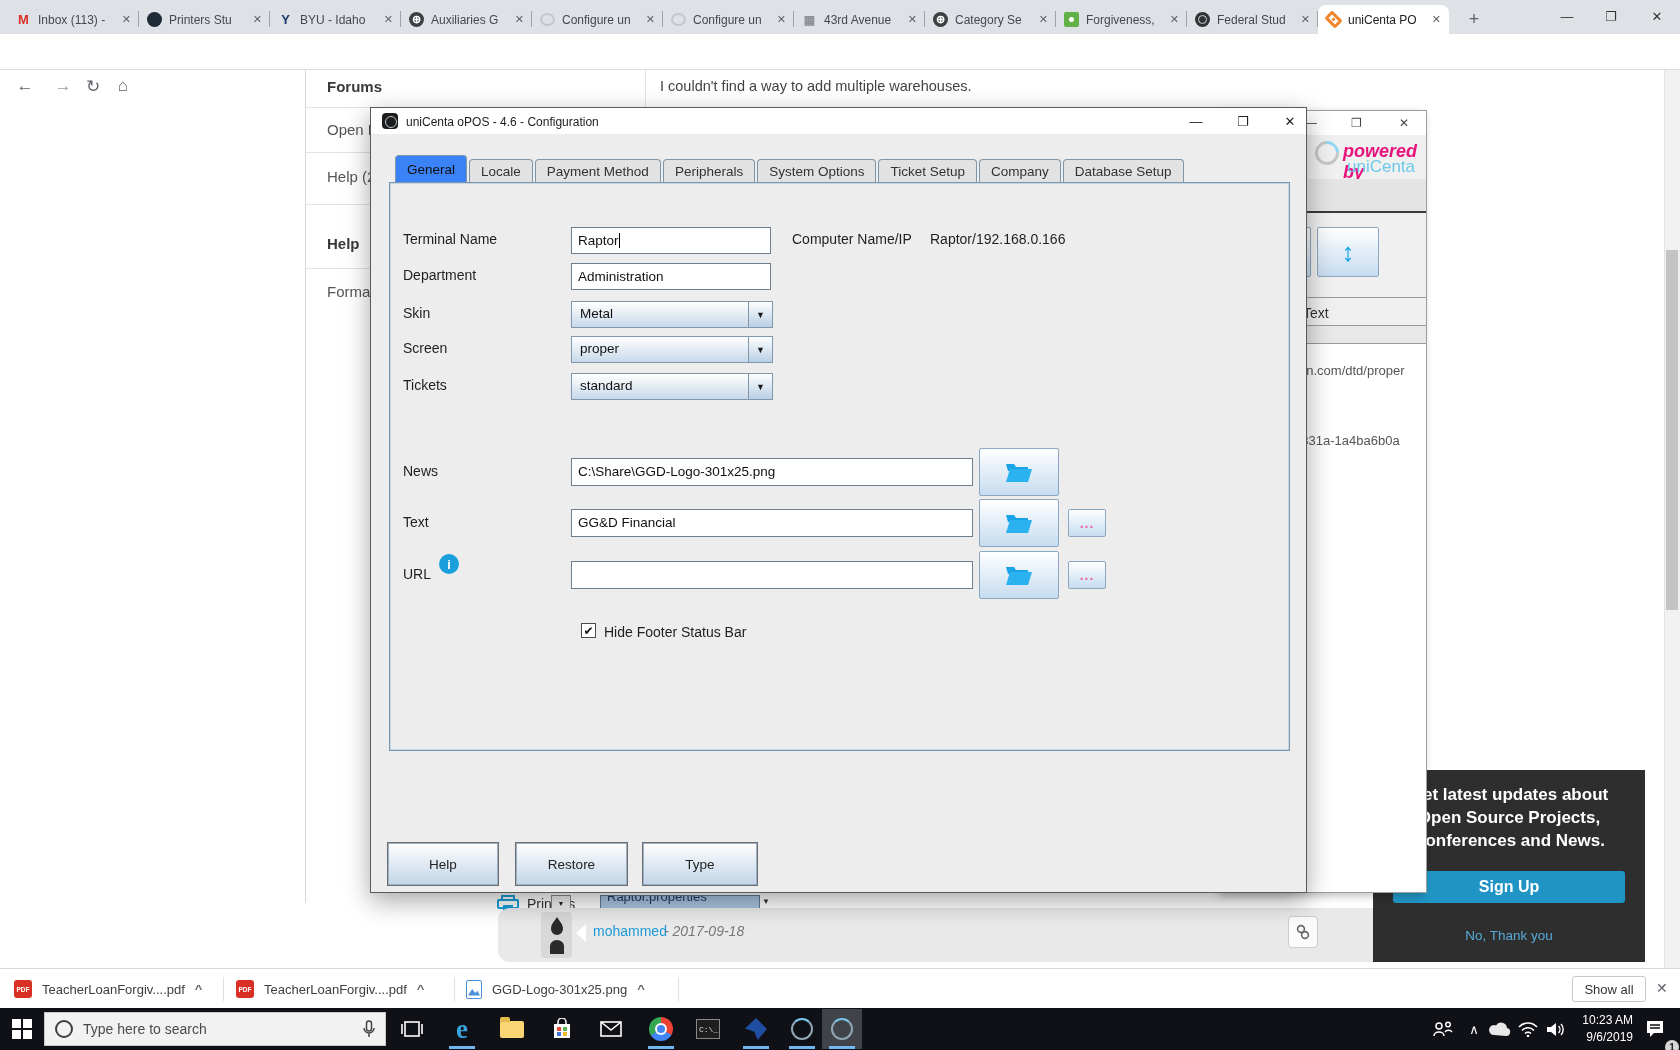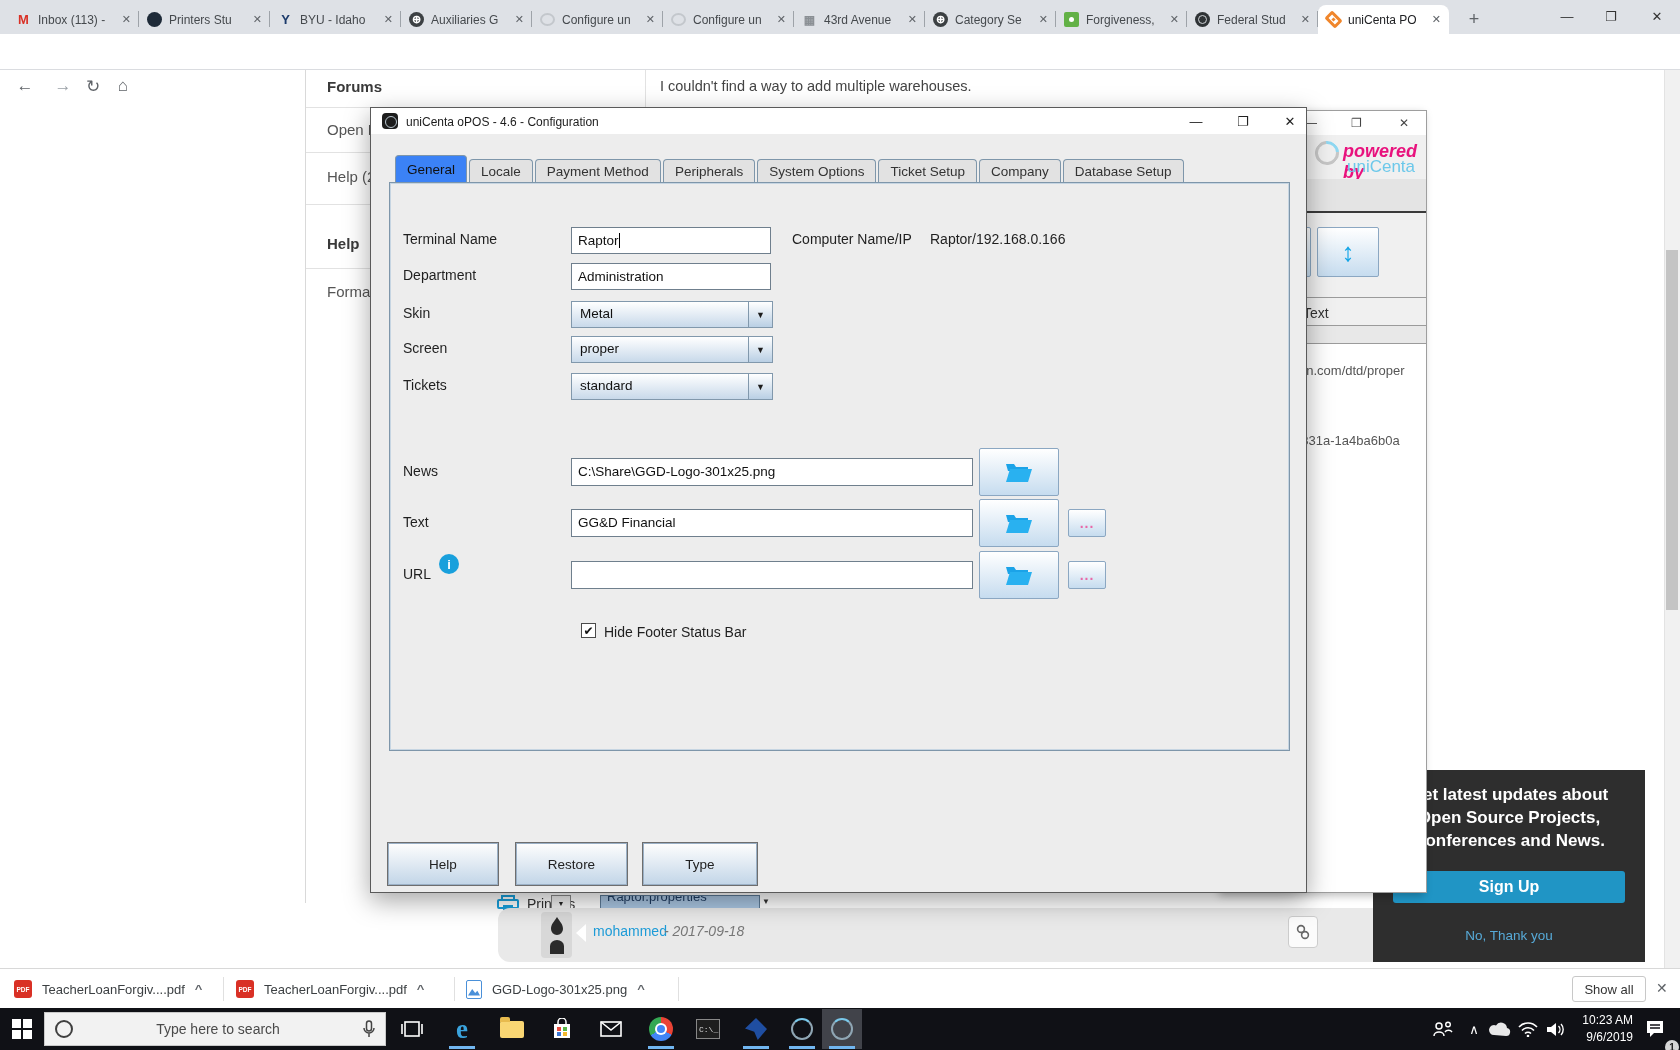--- a/index.html
+++ b/index.html
@@ -174,21 +174,21 @@
   .dlclose { left:1656px; top:11px; font-size:14px; color:#5f6368; }
 
   
   .taskbar { left:0; top:1008px; width:1680px; height:42px; background:#101116; z-index:30; }
   .winlogo { left:12px; top:11px; width:20px; height:20px; display:grid;
           grid-template-columns:9px 9px; grid-template-rows:9px 9px; gap:2px; }
   .winlogo i { background:#fff; }
   .searchbox { left:44px; top:4px; width:342px; height:34px; background:#f2f2f2; border:1px solid #c9c9c9;
           display:flex; align-items:center; gap:10px; padding:0 10px; }
   .cortana { width:18px; height:18px; border:2.5px solid #3f3f3f; border-radius:50%; }
-  .searchtxt { flex:1; font-size:14px; color:#4a4a4a;text-align:center; }
+  .searchtxt { flex:1; font-size:14px; color:#4a4a4a; }
   .tbicon { top:1px; width:40px; height:40px; display:flex; align-items:center; justify-content:center; }
   .tbicon.hl { background:#41434a; }
   .underline { top:38px; width:26px; height:2.5px; background:#71b6f0; }
   .edge-e { color:#3aa3dd; font-size:27px; font-weight:bold; font-family:"Liberation Serif",serif; }
   .yfolder { width:24px; height:17px; background:#f9d673; border-radius:2px; position:relative; }
   .yfolder::before { content:""; position:absolute; left:0; top:-4px; width:10px; height:5px;
           background:#e8bb4e; border-radius:2px 2px 0 0; }
   .cmdbox { width:24px; height:20px; background:#1e1e1e; border:1px solid #888; color:#ddd;
           font-size:8px; font-family:"Liberation Mono",monospace; display:flex; align-items:center; padding-left:2px;}
   .blueapp { width:22px; height:22px; background:#1f4ea1;

